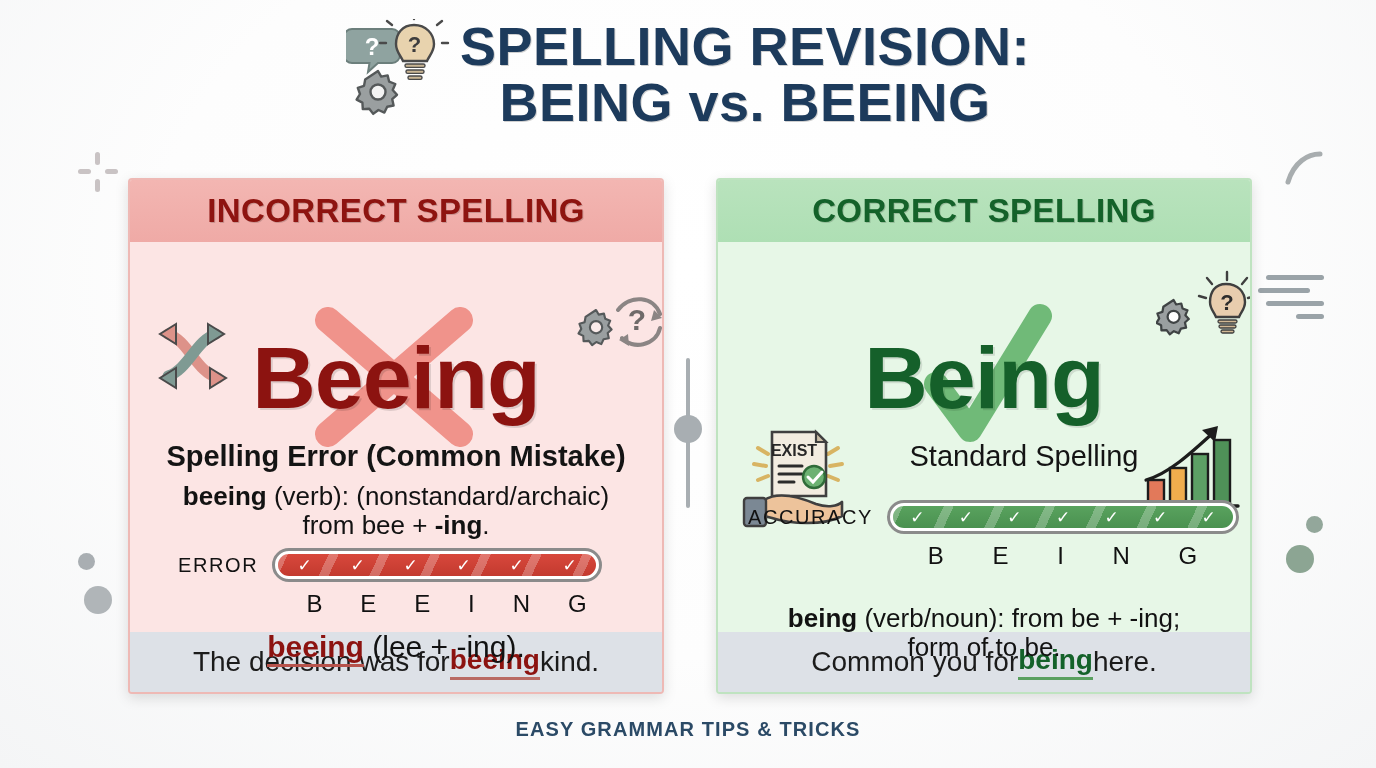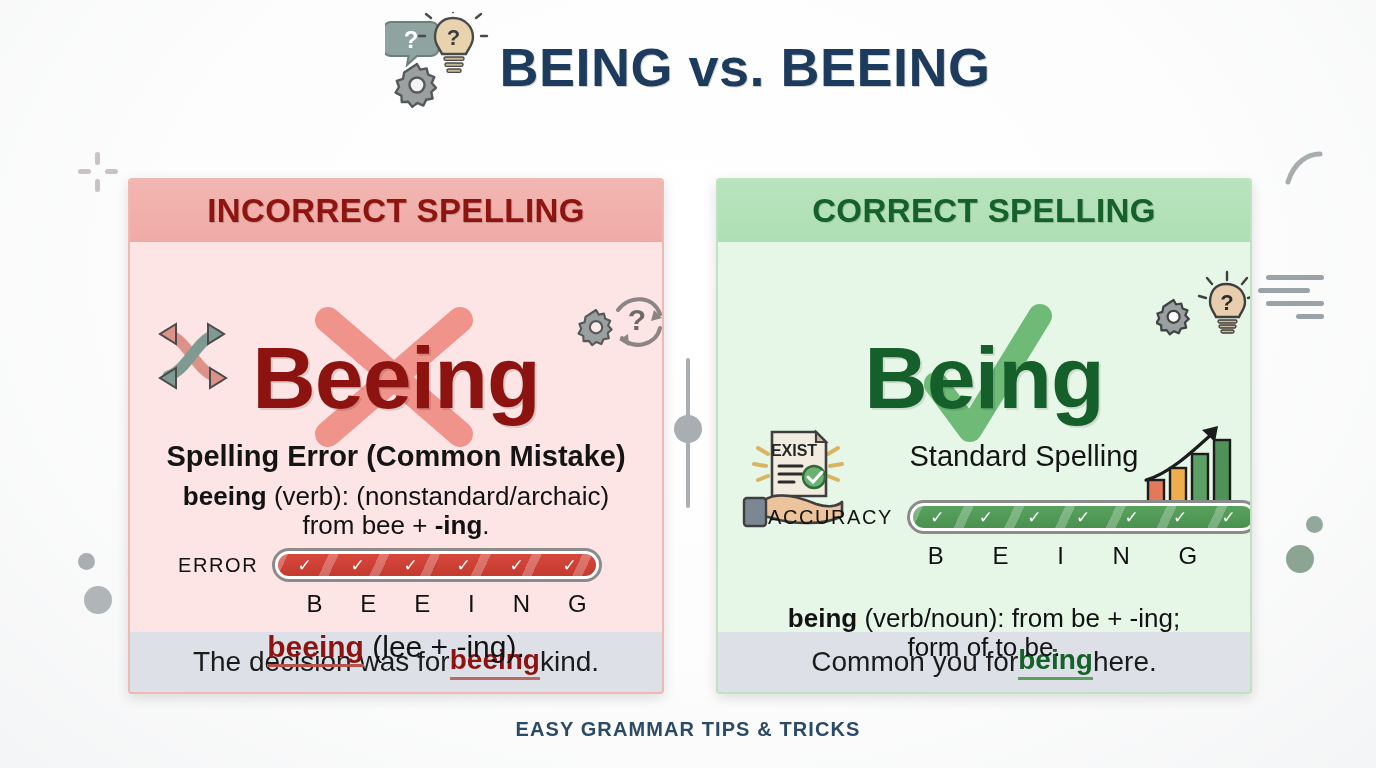--- a/index.html
+++ b/index.html
@@ -63,21 +63,21 @@
   #card-right .subline{top:198px;margin-left:40px;}
 
   .defline{position:absolute;width:100%;text-align:center;font-size:26px;color:#121212;line-height:1.12;}
   #card-left .defline{top:240px;}
   #card-right .defline{top:362px;padding:0 8px;box-sizing:border-box;}
   .defline b{font-weight:bold;}
 
   
   .meter-wrap{position:absolute;display:flex;align-items:center;gap:14px;}
   #card-left .meter-wrap{top:306px;left:48px;}
-  #card-right .meter-wrap{top:258px;left:30px;margin-left:20px;}
+  #card-right .meter-wrap{top:258px;left:30px;}
   .meter-label{font-size:20px;letter-spacing:1.6px;color:#121212;white-space:nowrap;}
   .meter{position:relative;height:34px;border-radius:17px;border:3px solid #8b8b8b;
         background:#ffffff;padding:3px;box-sizing:border-box;}
   #card-left .meter{width:330px;}
   #card-right .meter{width:352px;}
   .meter-fill{height:100%;border-radius:14px;display:flex;align-items:center;
         justify-content:space-around;overflow:hidden;position:relative;}
   .meter-fill.red{background:linear-gradient(180deg,#d8483c 0%,#c33a2f 100%);}
   .meter-fill.green{background:linear-gradient(180deg,#59a25e 0%,#4a9150 100%);}
   .meter-fill::after{content:"";position:absolute;inset:0;
@@ -161,20 +161,21 @@
             <line x1="96" y1="24" x2="102" y2="24"></line>
           </g>
         </g>
 
         <g transform="translate(10,52)">
           <path d="M22 0 l3.2 5.6 6.4 -1.2 1.6 6.3 6.1 2.3 -2.6 6 4.3 4.8 -4.8 4.3 1.4 6.4 -6.4 1.2 -2.8 5.9 -6 -2.6 -5.2 3.9 -3.9 -5.2 -6.5 0.4 -0.4 -6.5 -5.8 -3 3.4 -5.6 -2.2 -6.1 6.2 -2 1.2 -6.4z" fill="#9a9fa0" stroke="#55595a" stroke-width="2.4" stroke-linejoin="round"></path>
           <circle cx="22" cy="21" r="7.5" fill="#f3f3f3" stroke="#55595a" stroke-width="2.4"></circle>
         </g>
       </svg>
       <div class="title-text">
+        <span>SPELLING REVISION:</span>
         <span class="l2">BEING vs. BEEING</span>
       </div>
     </div>
   </div>
 
   <div class="card" id="card-left">
     <div class="card-head">
       <div class="ht">INCORRECT SPELLING</div>
     </div>
     <div class="card-body">

